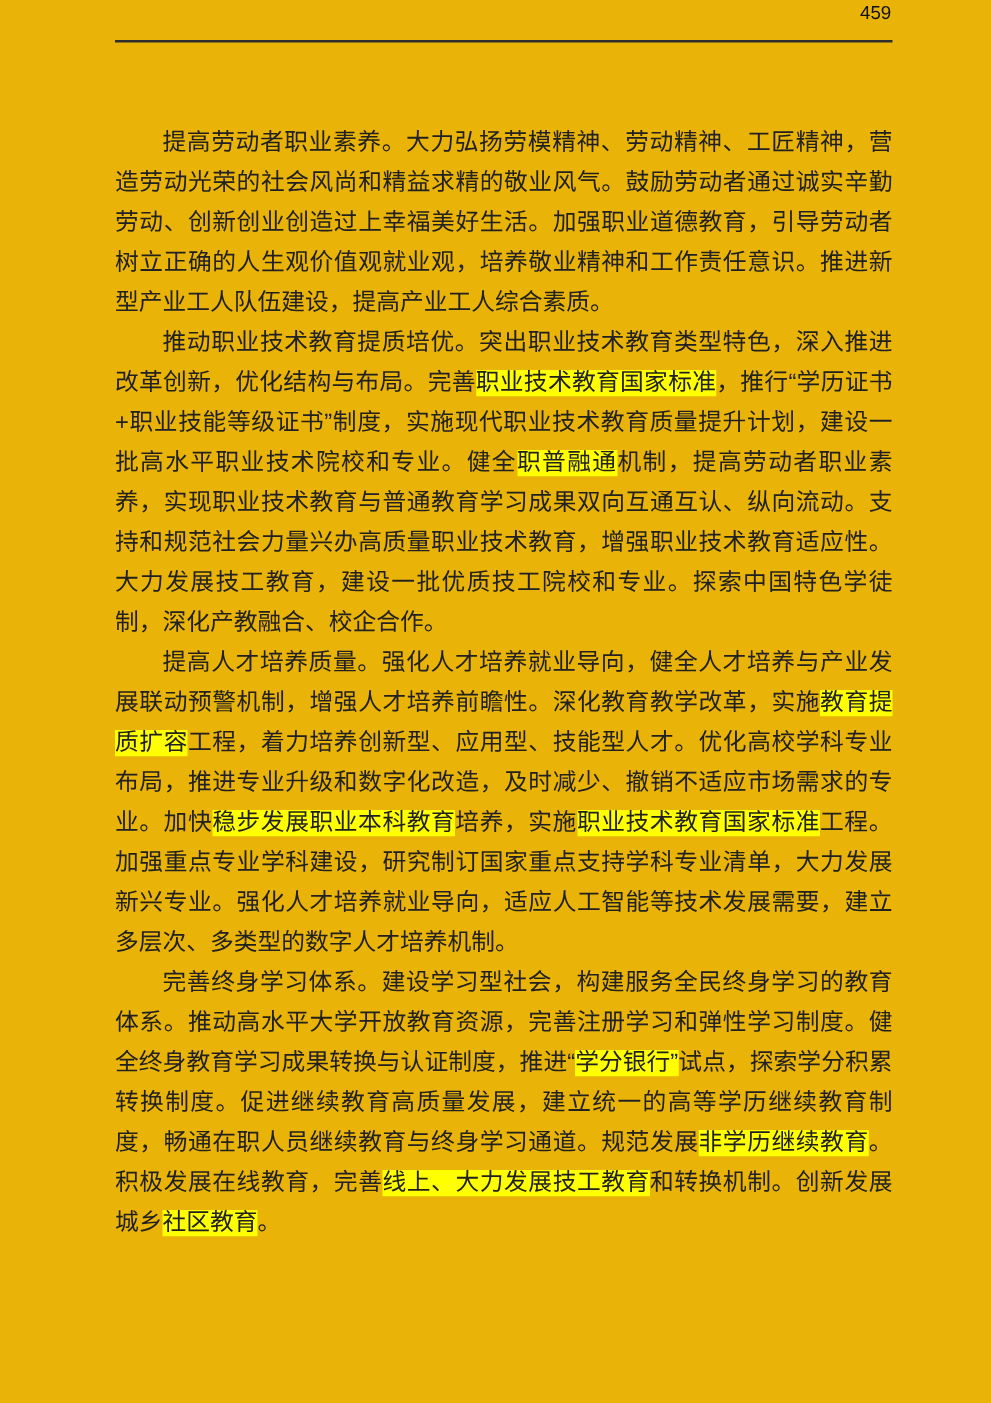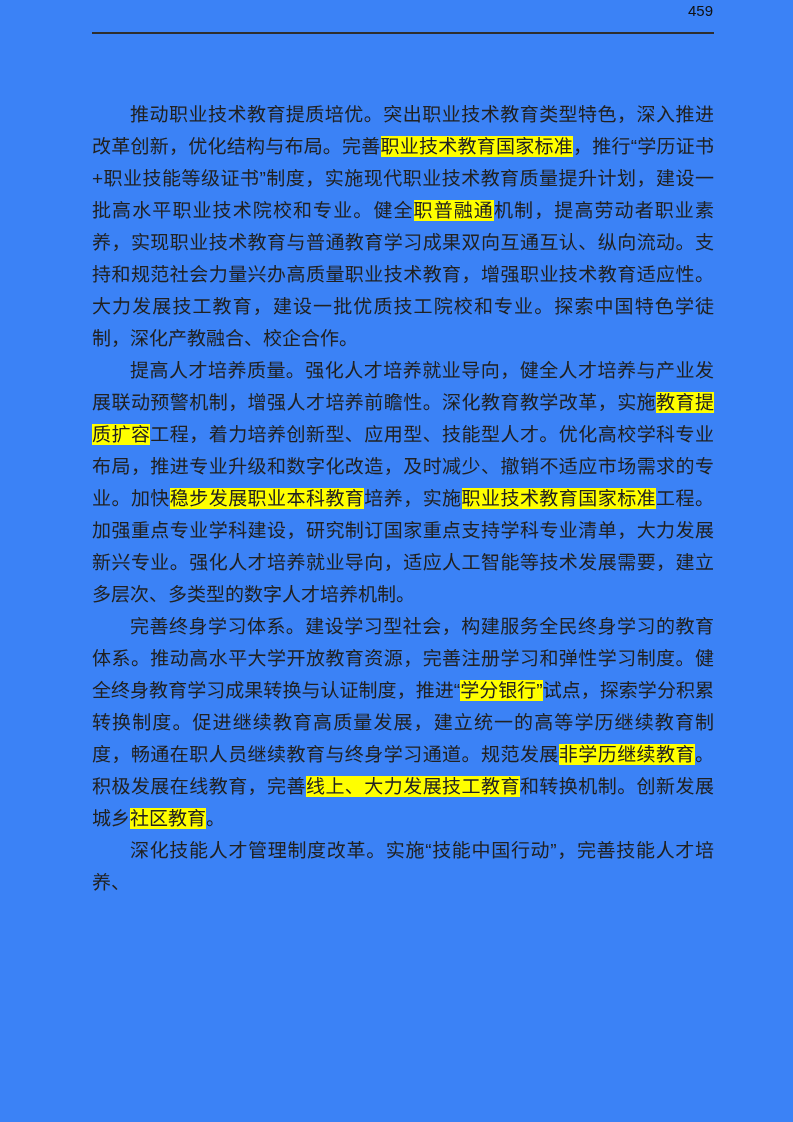--- a/index.html
+++ b/index.html
@@ -4,21 +4,21 @@
 <style>
   html, body {
     margin: 0;
     padding: 0;
     background: #ffffff;
   }
   .page {
     position: relative;
     width: 793px;
     height: 1122px;
-    background: #3b82f6;
+    background: #eab308;
     overflow: hidden;
     font-family: "Liberation Sans", "DejaVu Sans", sans-serif;
   }
   .page-number {
     position: absolute;
     top: 2px;
     right: 80px;
     font-size: 15px;
     line-height: 18px;
     color: #111111;
@@ -52,18 +52,18 @@
     color: inherit;
   }
 </style>
 </head>
 <body>
 
 <div class="page">
   <div class="page-number">459</div>
   <div class="header-rule"></div>
   <div class="doc-body">
+      <p><span>提高劳动者职业素养。大力弘扬劳模精神、劳动精神、工匠精神，营造劳动光荣的社会风尚和精益求精的敬业风气。鼓励劳动者通过诚实辛勤劳动、创新创业创造过上幸福美好生活。加强职业道德教育，引导劳动者树立正确的人生观价值观就业观，培养敬业精神和工作责任意识。推进新型产业工人队伍建设，提高产业工人综合素质。</span></p>
       <p><span>推动职业技术教育提质培优。突出职业技术教育类型特色，深入推进改革创新，优化结构与布局。完善</span><span class="hl">职业技术教育国家标准</span><span>，推行“学历证书+职业技能等级证书”制度，实施现代职业技术教育质量提升计划，建设一批高水平职业技术院校和专业。健全</span><span class="hl">职普融通</span><span>机制，提高劳动者职业素养，实现职业技术教育与普通教育学习成果双向互通互认、纵向流动。支持和规范社会力量兴办高质量职业技术教育，增强职业技术教育适应性。大力发展技工教育，建设一批优质技工院校和专业。探索中国特色学徒制，深化产教融合、校企合作。</span></p>
       <p><span>提高人才培养质量。强化人才培养就业导向，健全人才培养与产业发展联动预警机制，增强人才培养前瞻性。深化教育教学改革，实施</span><span class="hl">教育提质扩容</span><span>工程，着力培养创新型、应用型、技能型人才。优化高校学科专业布局，推进专业升级和数字化改造，及时减少、撤销不适应市场需求的专业。加快</span><span class="hl">稳步发展职业本科教育</span><span>培养，实施</span><span class="hl">职业技术教育国家标准</span><span>工程。加强重点专业学科建设，研究制订国家重点支持学科专业清单，大力发展新兴专业。强化人才培养就业导向，适应人工智能等技术发展需要，建立多层次、多类型的数字人才培养机制。</span></p>
       <p><span>完善终身学习体系。建设学习型社会，构建服务全民终身学习的教育体系。推动高水平大学开放教育资源，完善注册学习和弹性学习制度。健全终身教育学习成果转换与认证制度，推进“</span><span class="hl">学分银行”</span><span>试点，探索学分积累转换制度。促进继续教育高质量发展，建立统一的高等学历继续教育制度，畅通在职人员继续教育与终身学习通道。规范发展</span><span class="hl">非学历继续教育</span><span>。积极发展在线教育，完善</span><span class="hl">线上、大力发展技工教育</span><span>和转换机制。创新发展城乡</span><span class="hl">社区教育</span><span>。</span></p>
-      <p><span>深化技能人才管理制度改革。实施“技能中国行动”，完善技能人才培养、</span></p>
     </div>
 </div>
 
 </body></html>

